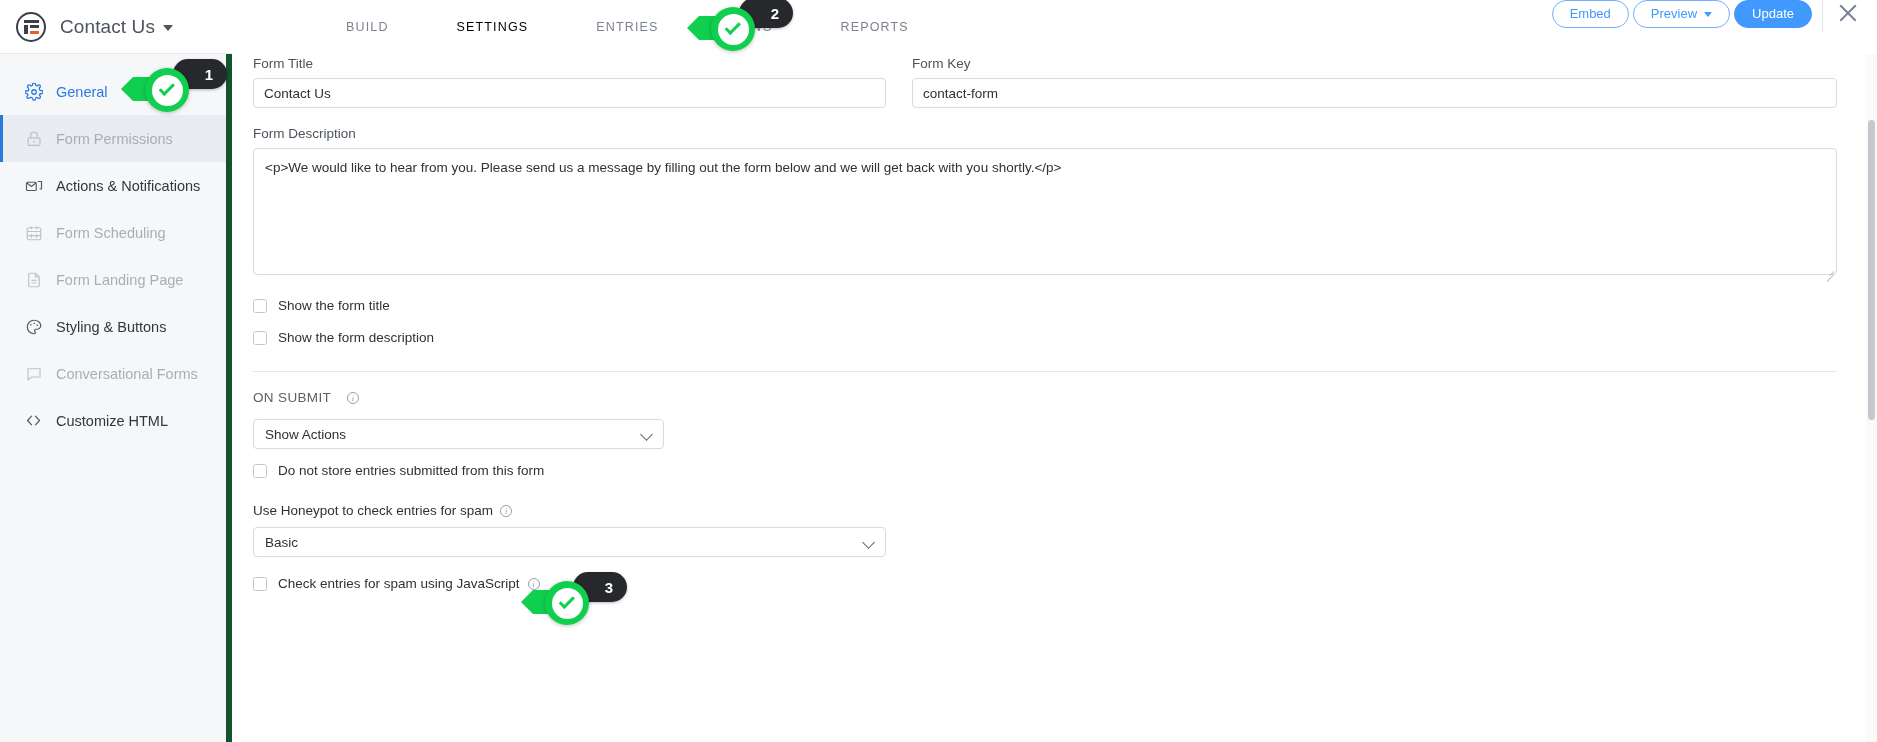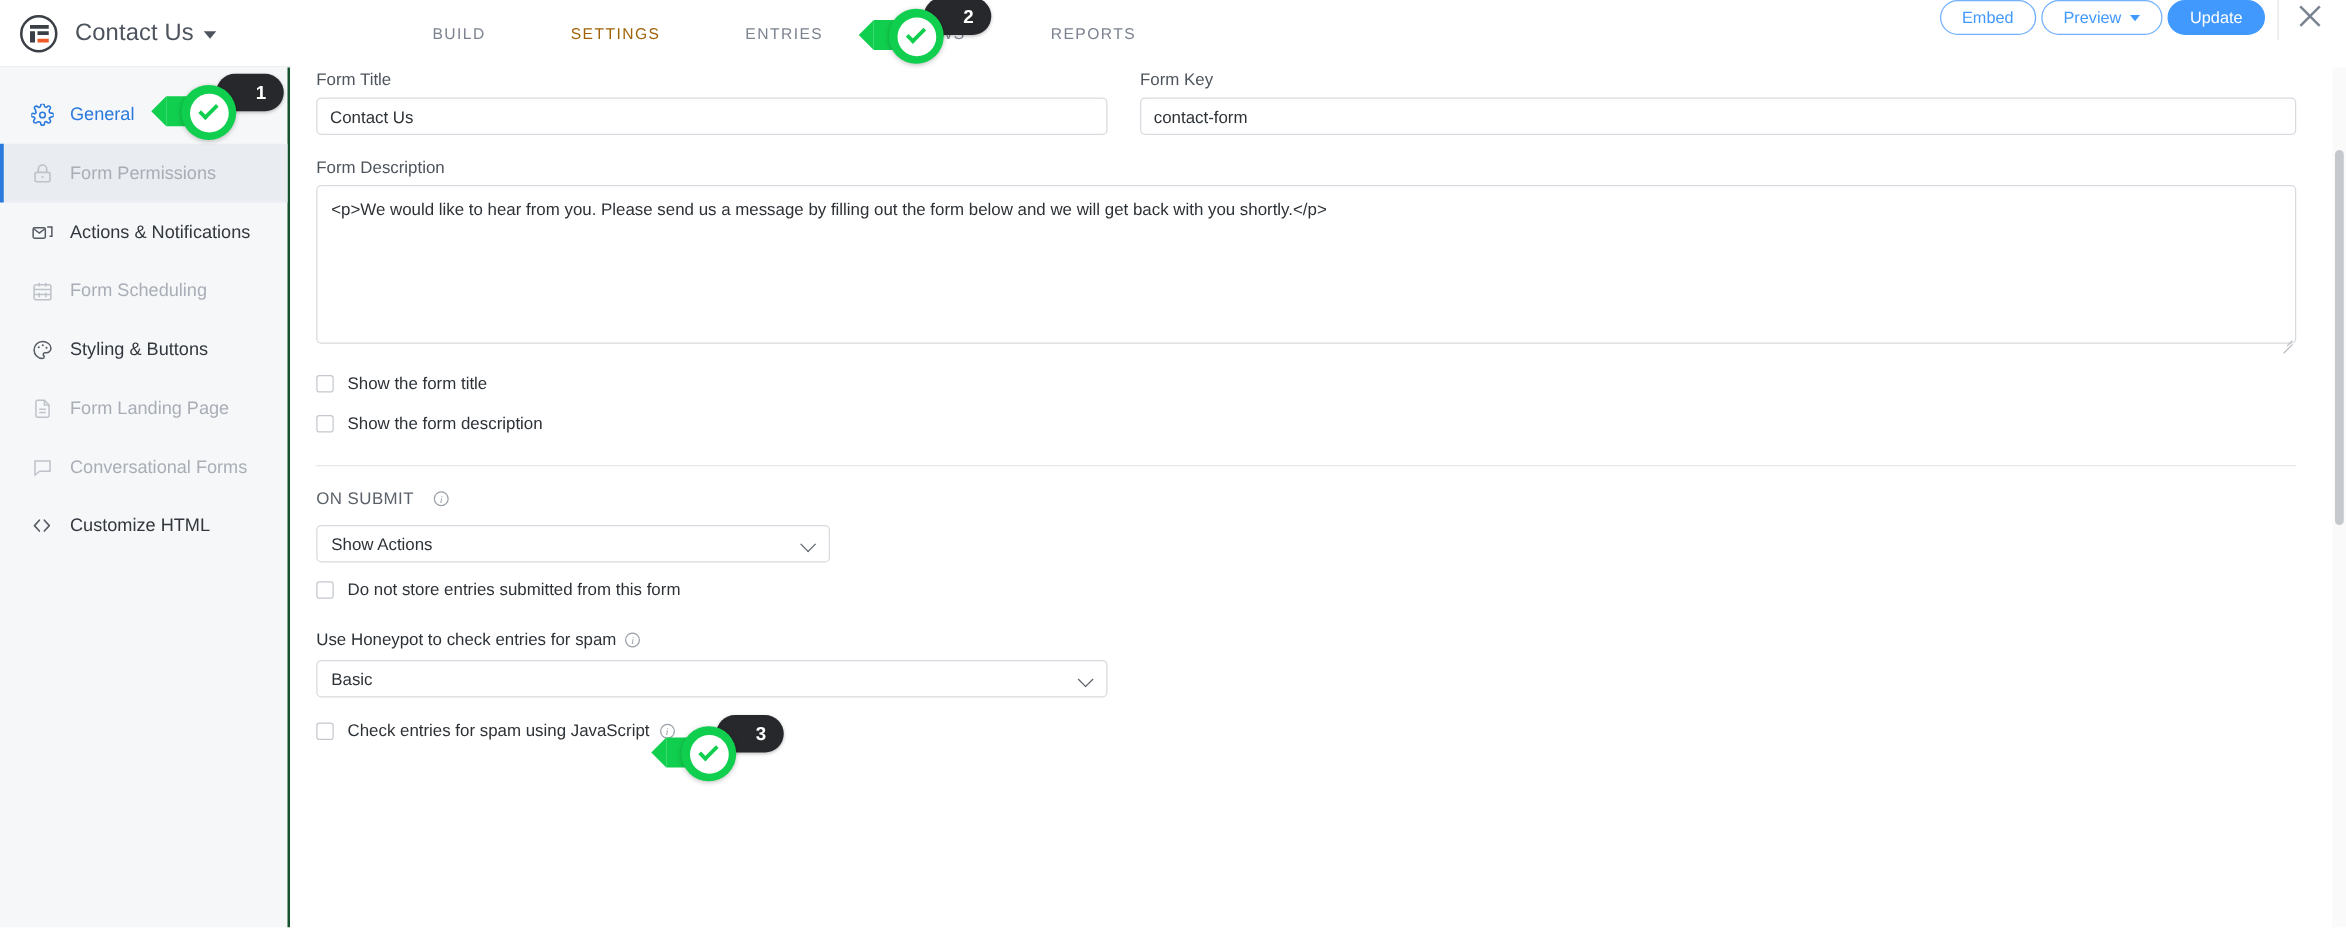--- a/index.html
+++ b/index.html
@@ -40,21 +40,21 @@
     width: 0; height: 0; border-left: 5.5px solid transparent; border-right: 5.5px solid transparent;
     border-top: 6px solid #4d545d; margin-top: 3px;
   }
 
   .tabs { display: flex; align-items: center; gap: 16px; height: 54px; margin-left: 42px; }
   .tab {
     font-size: 12.5px; letter-spacing: 1.15px; color: #7b8290;
     padding: 0 26px; height: 54px; line-height: 54px; cursor: pointer;
     position: relative; white-space: nowrap;
   }
-  .tab.active { color: #a16207; }
+  .tab.active { color: #000000; }
   .tab.active:after {
     content: ""; position: absolute; left: 22px; right: 22px; bottom: 0;
     height: 2.5px; background: #4199fd;
   }
 
   .header-right {
     margin-left: auto; display: flex; align-items: flex-start; gap: 4px;
     padding-right: 16px; height: 54px;
   }
   .pill {
@@ -75,21 +75,21 @@
   .close-x:before, .close-x:after {
     content: ""; position: absolute; left: 2px; top: 12px; width: 22px; height: 1.8px;
     background: #7b8290;
   }
   .close-x:before { transform: rotate(45deg); }
   .close-x:after { transform: rotate(-45deg); }
 
   
   .sidebar {
     position: absolute; top: 54px; left: 0; width: 232px; height: 688px;
-    background: #f6f7f9; border-right: 2px solid #14532d;
+    background: #f6f7f9; border-right: 6px solid #14532d;
     padding-top: 14px;
   }
   .side-item {
     display: flex; align-items: center; gap: 13px;
     height: 47px; padding-left: 24px; cursor: pointer; position: relative;
     font-size: 14.5px; color: #32373d;
   }
   .side-item .ico { width: 19px; height: 19px; flex: none; display: flex; align-items: center; justify-content: center; }
   .side-item.active { color: #2a7ade; }
   .side-item.active .ico svg { stroke: #2a7ade; }
@@ -287,40 +287,40 @@
   <div class="side-item disabled">
     <span class="ico">
       <svg width="18" height="18" viewBox="0 0 24 24" fill="none" stroke="#bec2c9" stroke-width="1.6">
         <rect x="3" y="5" width="18" height="16" rx="2"></rect>
         <path d="M3 10h18M8.5 3v4M15.5 3v4M8.5 13.5v5M15.5 13.5v5M3 15.5h18"></path>
       </svg>
     </span>
     <span>Form Scheduling</span>
   </div>
 
+  <div class="side-item disabled">
+    <span class="ico">
+      <svg width="18" height="18" viewBox="0 0 24 24" fill="none" stroke="#bec2c9" stroke-width="1.6">
+        <path d="M14 3H6.5A1.5 1.5 0 005 4.5v15A1.5 1.5 0 006.5 21h11a1.5 1.5 0 001.5-1.5V8z"></path>
+        <path d="M14 3v5h5M8.5 12.5h7M8.5 16h7"></path>
+      </svg>
+    </span>
+    <span>Form Landing Page</span>
+  </div>
+
   <div class="side-item">
     <span class="ico">
       <svg width="18" height="18" viewBox="0 0 24 24" fill="none" stroke="#555b63" stroke-width="1.6">
         <path d="M12 3a9 9 0 100 18c1 0 1.8-.8 1.8-1.8 0-.5-.2-.9-.5-1.2-.3-.3-.5-.7-.5-1.2 0-1 .8-1.8 1.8-1.8H16a5 5 0 005-5c0-3.9-4-7-9-7z"></path>
         <circle cx="8" cy="9" r="1.1" fill="#555b63" stroke="none"></circle>
         <circle cx="12.3" cy="7" r="1.1" fill="#555b63" stroke="none"></circle>
         <circle cx="16.3" cy="9.6" r="1.1" fill="#555b63" stroke="none"></circle>
       </svg>
     </span>
     <span>Styling &amp; Buttons</span>
-  </div>
-
-  <div class="side-item disabled">
-    <span class="ico">
-      <svg width="18" height="18" viewBox="0 0 24 24" fill="none" stroke="#bec2c9" stroke-width="1.6">
-        <path d="M14 3H6.5A1.5 1.5 0 005 4.5v15A1.5 1.5 0 006.5 21h11a1.5 1.5 0 001.5-1.5V8z"></path>
-        <path d="M14 3v5h5M8.5 12.5h7M8.5 16h7"></path>
-      </svg>
-    </span>
-    <span>Form Landing Page</span>
   </div>
 
   <div class="side-item disabled">
     <span class="ico">
       <svg width="18" height="18" viewBox="0 0 24 24" fill="none" stroke="#bec2c9" stroke-width="1.6">
         <path d="M4 5h16v11H9l-5 4V5z"></path>
       </svg>
     </span>
     <span>Conversational Forms</span>
   </div>

